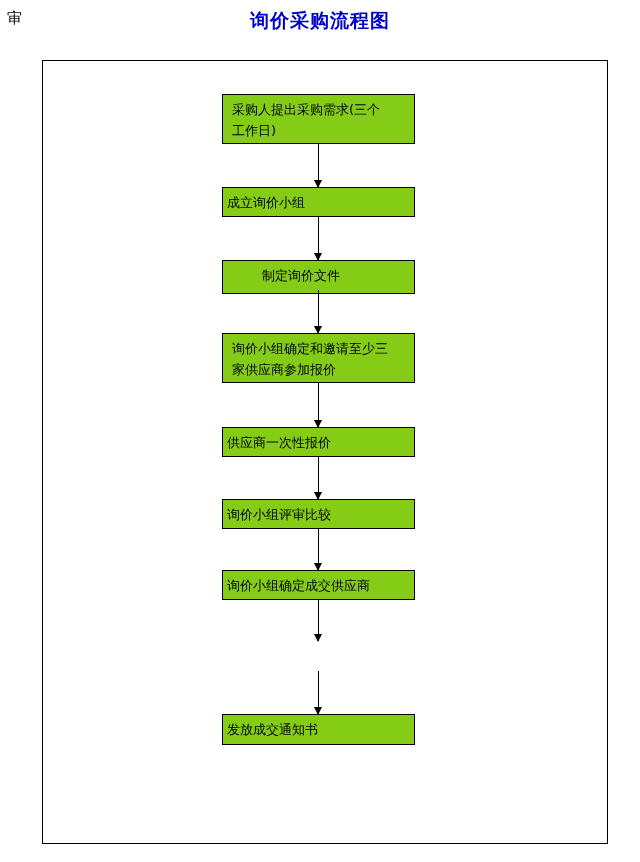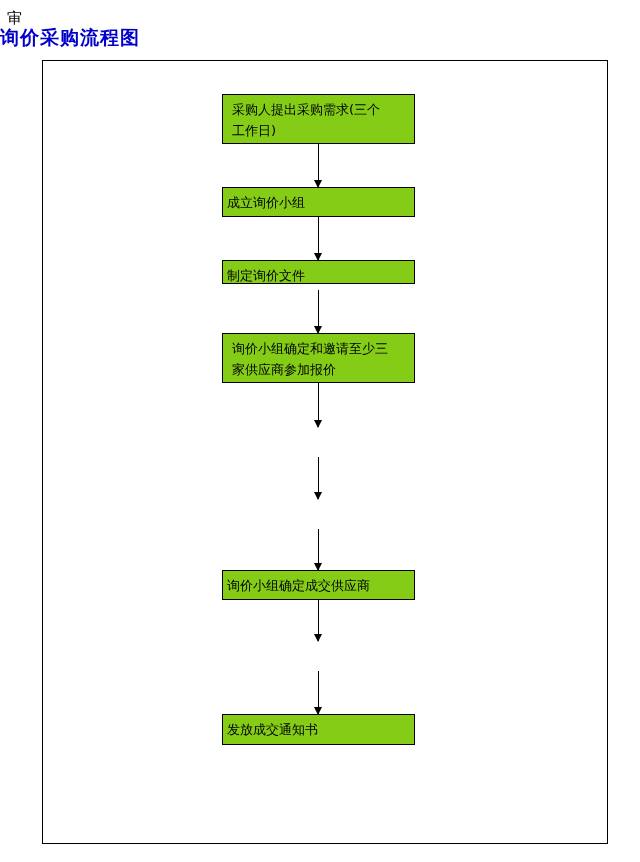--- a/index.html
+++ b/index.html
@@ -27,28 +27,27 @@
     color: #000000;
     font-family: "DejaVu Sans", "Liberation Sans", sans-serif;
   }
 
   
   .doc-title {
     position: absolute;
     left: 0;
     top: 10px;
     width: 640px;
-    text-align: left;
+    text-align: center;
     font-size: 19px;
     line-height: 24px;
     font-weight: bold;
     letter-spacing: 1px;
     color: #0000cc;
-    font-family: Liberation Sans, sans-serif;
-    margin-top: 16px;
+    font-family: Liberation Mono, monospace;
   }
 
   
   .chart-frame {
     position: absolute;
     left: 42px;
     top: 60px;
     width: 566px;
     height: 784px;
     border: 1px solid #000000;
@@ -124,39 +123,45 @@
       <span class="arrow-head"></span>
     </div>
 
     <div class="flow-node single" style="top:126px; height:30px;">
       <span class="node-text">成立询价小组</span>
     </div>
     <div class="connector" style="top:156px; height:43px;">
       <span class="arrow-head"></span>
     </div>
 
-    <div class="flow-node single" style="top:199px; height:24px;">
+    <div class="flow-node single" style="top:199px; height:34px;padding-left:35px;">
       <span class="node-text">制定询价文件</span>
     </div>
     <div class="connector" style="top:229px; height:43px;">
       <span class="arrow-head"></span>
     </div>
 
     <div class="flow-node multi" style="top:272px; height:50px;">
       <span class="node-text">询价小组确定和邀请至少三
 家供应商参加报价</span>
     </div>
     <div class="connector" style="top:322px; height:44px;">
       <span class="arrow-head"></span>
     </div>
 
+    <div class="flow-node single" style="top:366px; height:30px;">
+      <span class="node-text">供应商一次性报价</span>
+    </div>
     <div class="connector" style="top:396px; height:42px;">
       <span class="arrow-head"></span>
     </div>
 
+    <div class="flow-node single" style="top:438px; height:30px;">
+      <span class="node-text">询价小组评审比较</span>
+    </div>
     <div class="connector" style="top:468px; height:41px;">
       <span class="arrow-head"></span>
     </div>
 
     <div class="flow-node single" style="top:509px; height:30px;">
       <span class="node-text">询价小组确定成交供应商</span>
     </div>
     <div class="connector" style="top:539px; height:41px;">
       <span class="arrow-head"></span>
     </div>

